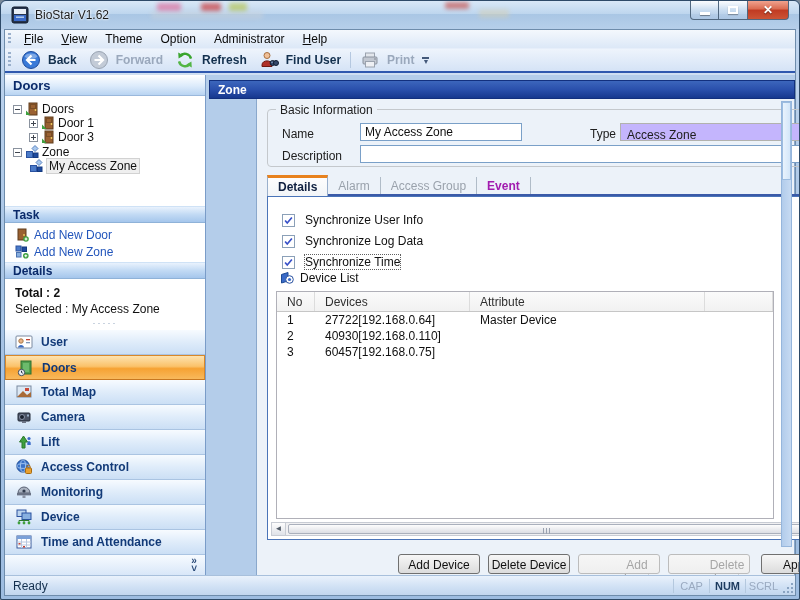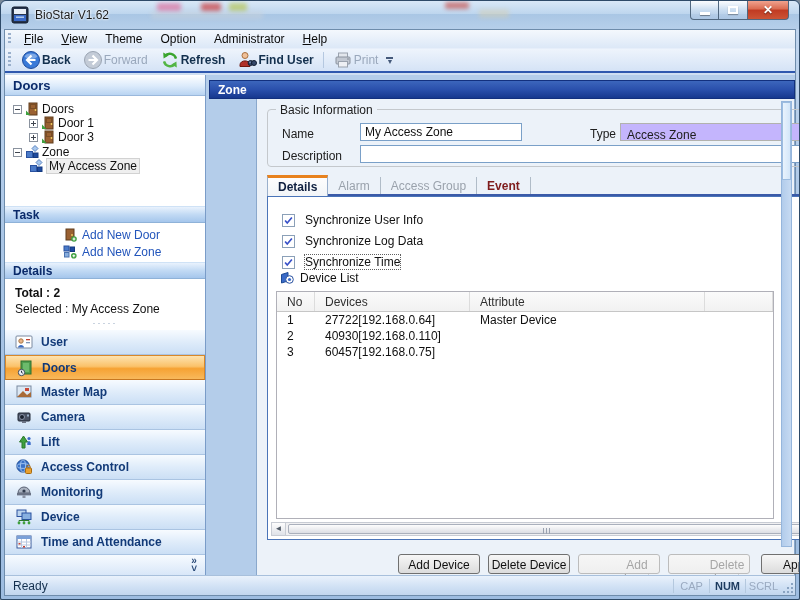--- a/index.html
+++ b/index.html
@@ -39,23 +39,23 @@
     background:linear-gradient(180deg,#f4f8fd,#dce8f7); display:flex; align-items:center;
     border-bottom:1px solid #e6eefa; }
   .grip { width:3px; height:70%; margin:0 4px 0 3px;
     background:repeating-linear-gradient(180deg,#9ab0cc 0 2px,transparent 2px 4px); }
   .menu-item { font-size:12px; color:#0a0a0a; padding:2px 9px; }
   .menu-item.accel::first-letter { text-decoration:underline; }
 
   .toolbar { position:absolute; top:19px; left:0; right:0; height:24px;
     background:linear-gradient(180deg,#eef4fc,#d5e3f6);
     border-bottom:2px solid #2f58ae; display:flex; align-items:center; }
-  .tbtn { display:flex; align-items:center; gap:1px; padding:1px 6px; font-size:12px;
+  .tbtn { display:flex; align-items:center; gap:7px; padding:1px 6px; font-size:12px;
     font-weight:bold; color:#13304e; }
-  .tbtn.disabled { color:#9aa8bc; font-weight:normal; }
+  .tbtn.disabled { color:#9aa8bc; font-weight:bold; }
   .tsep { width:1px; height:16px; background:#b5c8e0; margin:0 3px; }
   .tb-overflow { display:flex; flex-direction:column; align-items:center; margin-left:2px; }
   .tb-overflow .bar { width:7px; height:2px; background:#44597a; margin-bottom:1px; }
   .tb-overflow .arr { font-size:7px; color:#44597a; line-height:4px; }
 
   .contentrow { position:absolute; top:45px; left:0; right:0; bottom:20px; background:#b4cdea; }
 
   
   .sidebar { position:absolute; left:0; top:0; width:201px; height:100%;
     background:#fff; border-right:1px solid #7a9cc8; }
@@ -70,21 +70,21 @@
 
   .tree { position:absolute; left:0; right:0; top:21px; height:110px; background:#fff; }
   .tree-row { position:absolute; display:flex; align-items:center; gap:3px; height:14px;
     font-size:12px; color:#101010; }
   .expander { width:9px; height:9px; border:1px solid #8a929e; background:#fff;
     position:relative; flex:0 0 9px; }
   .expander::before { content:""; position:absolute; left:1px; right:1px; top:3px; height:1px; background:#404650; }
   .expander.plus::after { content:""; position:absolute; top:1px; bottom:1px; left:3px; width:1px; background:#404650; }
   .tree-label.selected { background:#efefef; border:1px solid #d2d2d2; padding:0 2px; }
 
-  .task-body { position:absolute; left:0; right:0; background:#fff;margin-left:48px; }
+  .task-body { position:absolute; left:0; right:0; background:#fff; }
   .task-link { position:absolute; display:flex; align-items:center; gap:5px;
     font-size:12px; color:#2255bb; }
 
   .details-body { position:absolute; left:0; right:0; background:#fff; font-size:12px; color:#111; }
   .splitter-dots { position:absolute; left:0; right:0; text-align:center; color:#8aa0bc;
     font-size:9px; letter-spacing:2px; }
 
   .nav { position:absolute; left:0; right:0; }
   .nav-item { height:25px; display:flex; align-items:center; gap:8px; padding-left:10px;
     background:linear-gradient(180deg,#f7fbff,#dfecfa 50%,#cbdff5);
@@ -113,21 +113,21 @@
   .freadonly { position:absolute; height:18px; border:1px solid #b2b2ae; background:#c4b5fd;
     font-size:12px; color:#202020; padding:4px 0 0 6px; }
 
   .tabstrip { position:absolute; left:10px; top:76px; width:558px; height:21px;
     display:flex; align-items:flex-end; border-bottom:2px solid #3a5aa8; }
   .tab { font-size:12px; padding:2px 10px 2px 10px; height:17px; border-right:1px solid #b0bcc8; }
   .tab.active { height:21px; background:linear-gradient(180deg,#fdfdfd,#f2f5f8);
     border:1px solid #9ab0cc; border-top:3px solid #e8821e; border-bottom:none;
     font-weight:bold; color:#102040; margin-bottom:-2px; position:relative; z-index:2; }
   .tab.dimmed { color:#9aa2ac; }
-  .tab.normal { color:#7f1d1d; font-weight:bold; }
+  .tab.normal { color:#a21caf; font-weight:bold; }
 
   .tabpanel { position:absolute; left:10px; top:97px; width:558px; height:344px;
     background:#fff; border:1px solid #4a74b8; }
   .cb-row { position:absolute; left:14px; display:flex; align-items:center; gap:10px;
     font-size:12px; color:#101010; }
   .cbox { width:13px; height:13px; border:1px solid #8ba0b8; background:#fff;
     display:flex; align-items:center; justify-content:center; }
   .cb-row.focused .cb-label { outline:1px dotted #606060; }
 
   .dl-row { position:absolute; left:12px; display:flex; align-items:center; gap:6px;
@@ -423,21 +423,21 @@
             <span>Doors</span>
           </div>
           <div class="nav-item">
             <span>
               <svg viewBox="0 0 18 18" width="18" height="18">
                   <rect x="2" y="3" width="14" height="11" fill="#dce8f4" stroke="#7a8aa0"></rect>
                   <path d="M2 14 L8 8 L12 12 L16 9 V14 Z" fill="#a86a38"></path>
                   <rect x="10" y="5" width="4" height="3" fill="#c84838"></rect>
                 </svg>
             </span>
-            <span>Master Map</span>
+            <span>Total Map</span>
           </div>
           <div class="nav-item">
             <span>
               <svg viewBox="0 0 18 18" width="18" height="18">
                   <rect x="3" y="5" width="12" height="8" rx="1" fill="#4a5264" stroke="#232a38"></rect>
                   <circle cx="7" cy="9" r="2.5" fill="#1a2230" stroke="#8a94a8"></circle>
                   <rect x="12" y="6.5" width="2" height="2" fill="#9ab0c8"></rect>
                   <rect x="7" y="13" width="4" height="2" fill="#6a7284"></rect>
                 </svg>
             </span>

